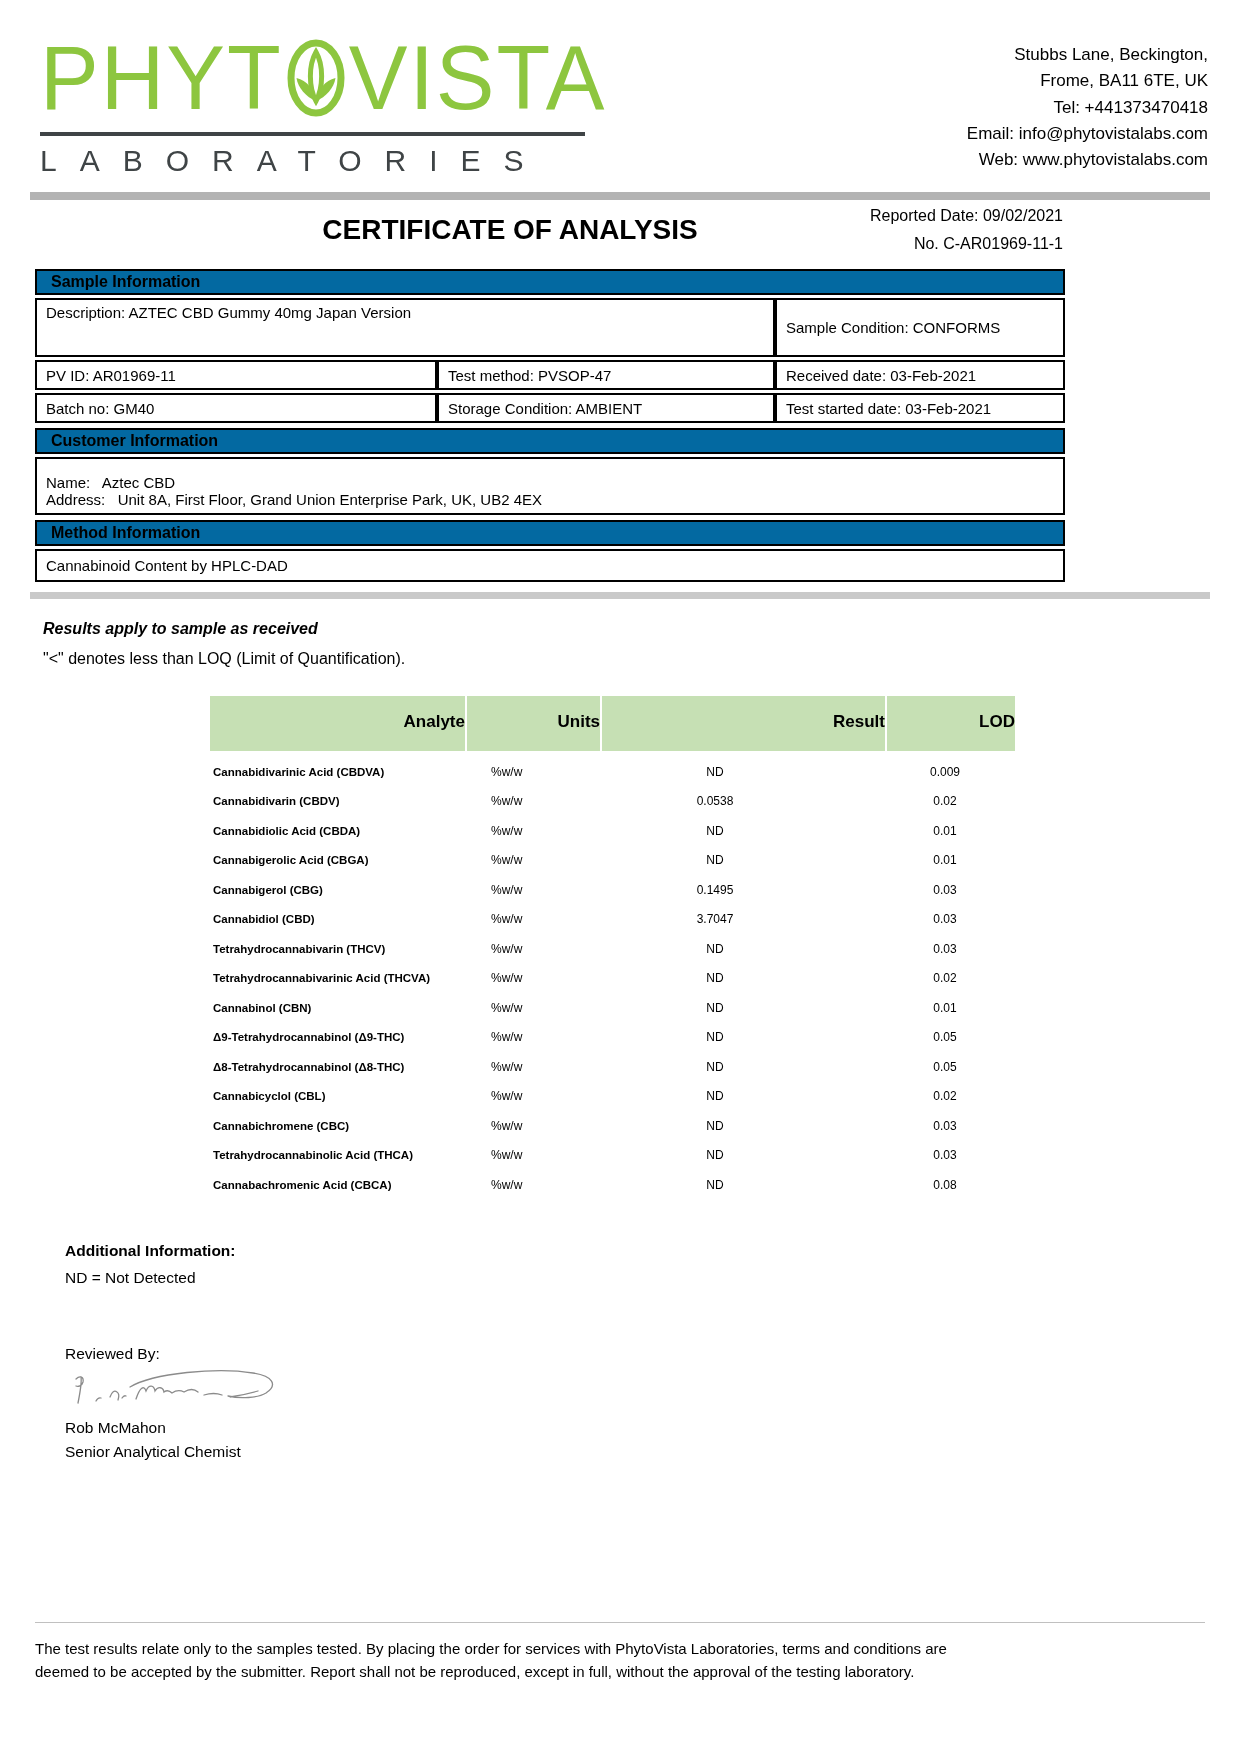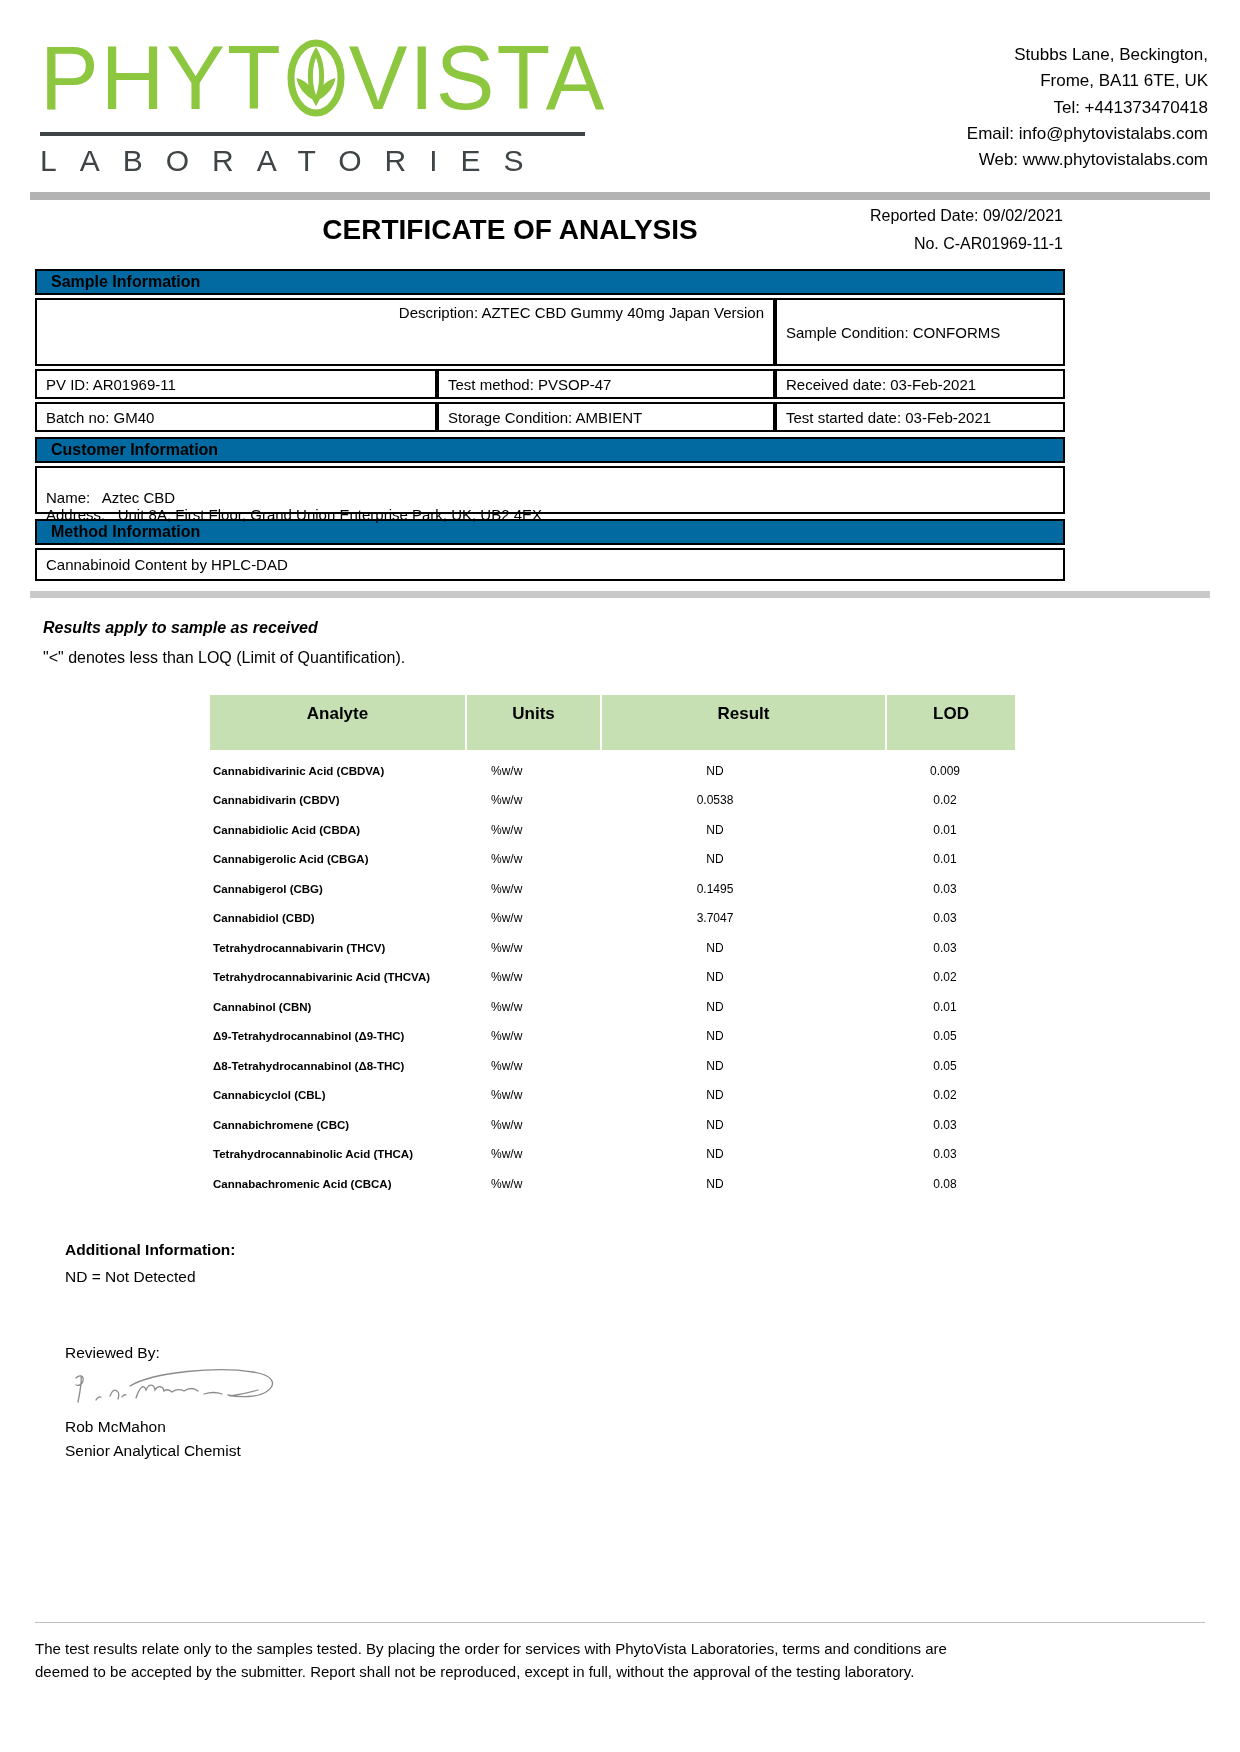--- a/index.html
+++ b/index.html
@@ -25,37 +25,37 @@
   .coa-title { position:absolute; left:510px; top:14px; transform:translateX(-50%);
     font-size:28px; font-weight:700; letter-spacing:0px; white-space:nowrap; }
   .dates { position:absolute; right:177px; top:2px; text-align:right; font-size:16px; line-height:1.75; }
   
   .info { margin:0 175px 0 35px; }
   .band { background:#0369a1; border:2px solid #000; font-weight:700; font-size:16px;
     padding:2px 0 2px 14px; margin-top:5px; }
   .grid { display:grid; margin-top:3px; }
   .cell { border:2px solid #000; font-size:15px; padding:4px 9px; background:#fff; }
   .r1 { grid-template-columns:740px 290px; }
-  .r1 .cell { height:68px;text-align:right; }
+  .r1 .cell { height:59px; }
   .r1 .vcenter { display:flex; align-items:center; }
   .r23 { grid-template-columns:402px 338px 290px; }
   .r23 .cell { height:30px; display:flex; align-items:center; }
-  .custbox { border:2px solid #000; margin-top:3px; height:48px; font-size:15px;
-    padding:21px 9px; display:flex; flex-direction:column; justify-content:space-between; }
+  .custbox { border:2px solid #000; margin-top:3px; height:58px; font-size:15px;
+    padding:5px 9px; display:flex; flex-direction:column; justify-content:flex-end; }
   .methodbox { border:2px solid #000; margin-top:3px; height:33px; font-size:15px;
     display:flex; align-items:center; padding:0 9px; }
   .kv { white-space:pre-wrap; }
   
   .note-italic { margin:21px 0 0 43px; font-size:16px; font-weight:700; font-style:italic; }
   .note-loq { margin:12px 0 0 43px; font-size:16px; }
   
   .rtable { margin:28px 0 0 210px; width:805px; }
   .rt-head { display:grid; grid-template-columns:255px 135px 285px 130px;
     background:#c6e0b4; height:55px; }
-  .rt-head div { font-weight:700; font-size:17px; text-align:center; padding-top:9px; }
+  .rt-head div { font-weight:700; font-size:17px; text-align:right; padding-top:16px; }
   .rt-head div + div { border-left:2px solid #fff; }
   .rt-body { margin-top:6px; }
   .rt-row { display:grid; grid-template-columns:255px 135px 285px 130px; height:29.5px; align-items:center; }
   .rt-row .c0 { font-weight:700; font-size:11.5px; padding-left:3px; }
   .rt-row .c1 { font-weight:400; font-size:12px; padding-left:26px; }
   .rt-row .c2 { font-size:12px; text-align:center; padding-right:55px; }
   .rt-row .c3 { font-size:12px; text-align:center; padding-right:10px; }
   
   .addl-title { margin:42px 0 0 65px; font-size:15.5px; font-weight:700; }
   .addl-nd { margin:9px 0 0 65px; font-size:15.5px; }

